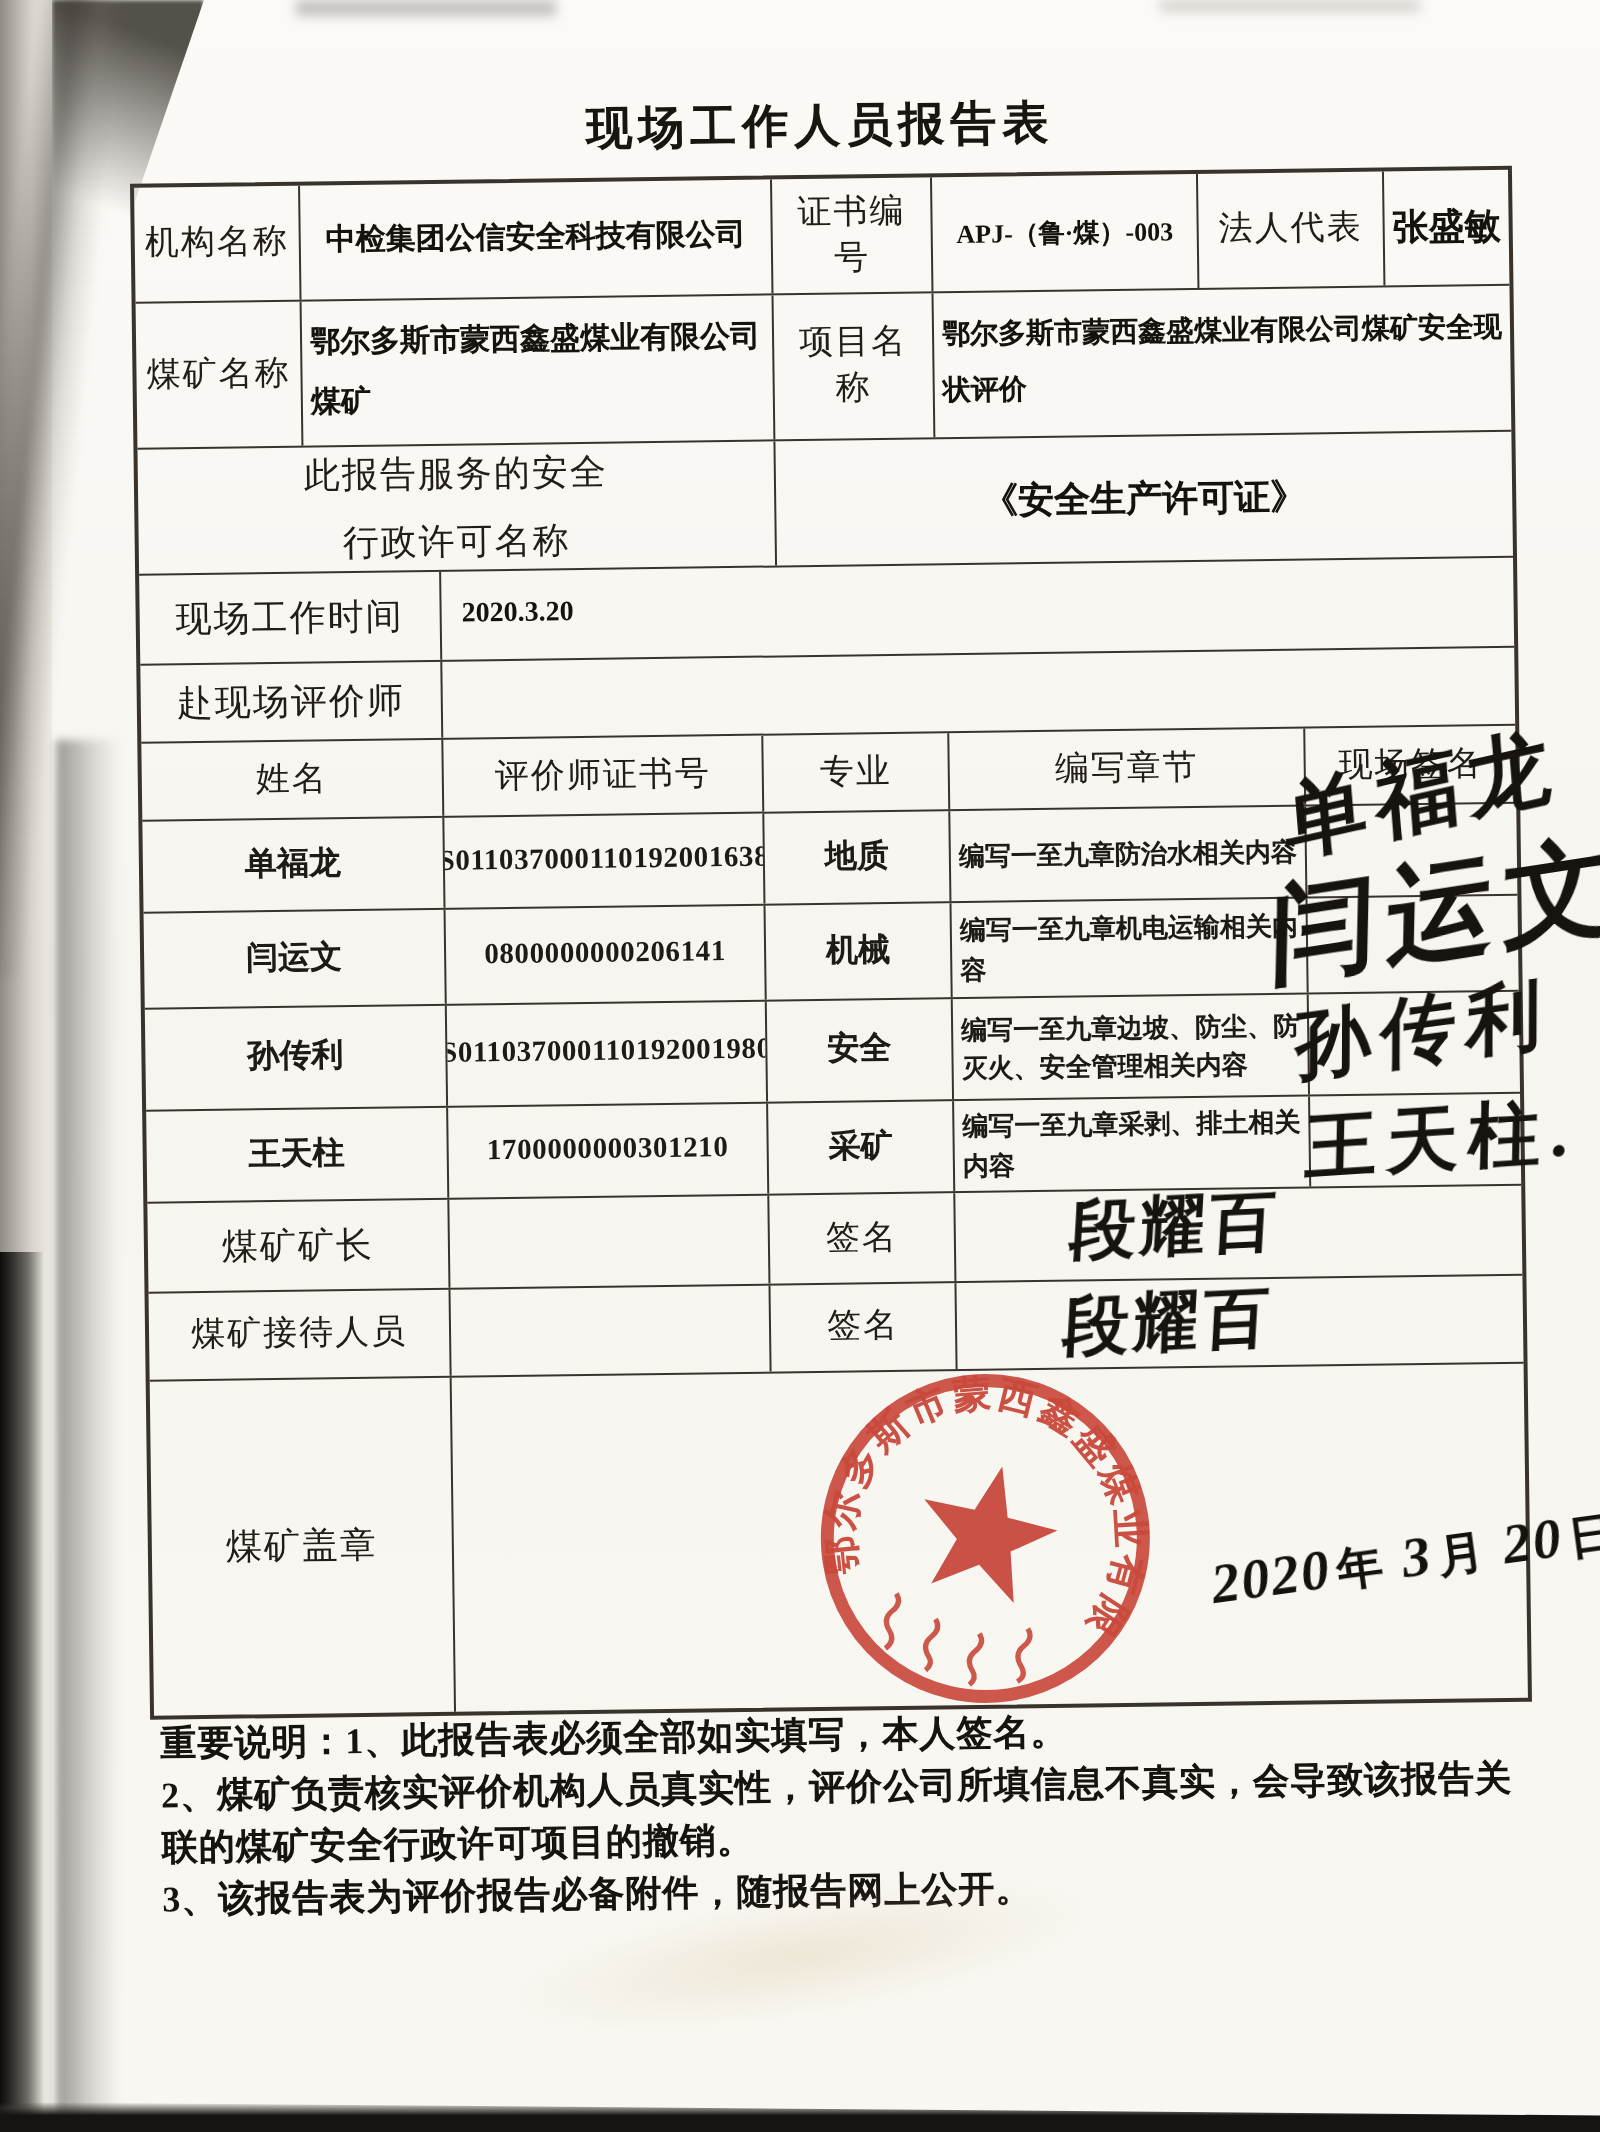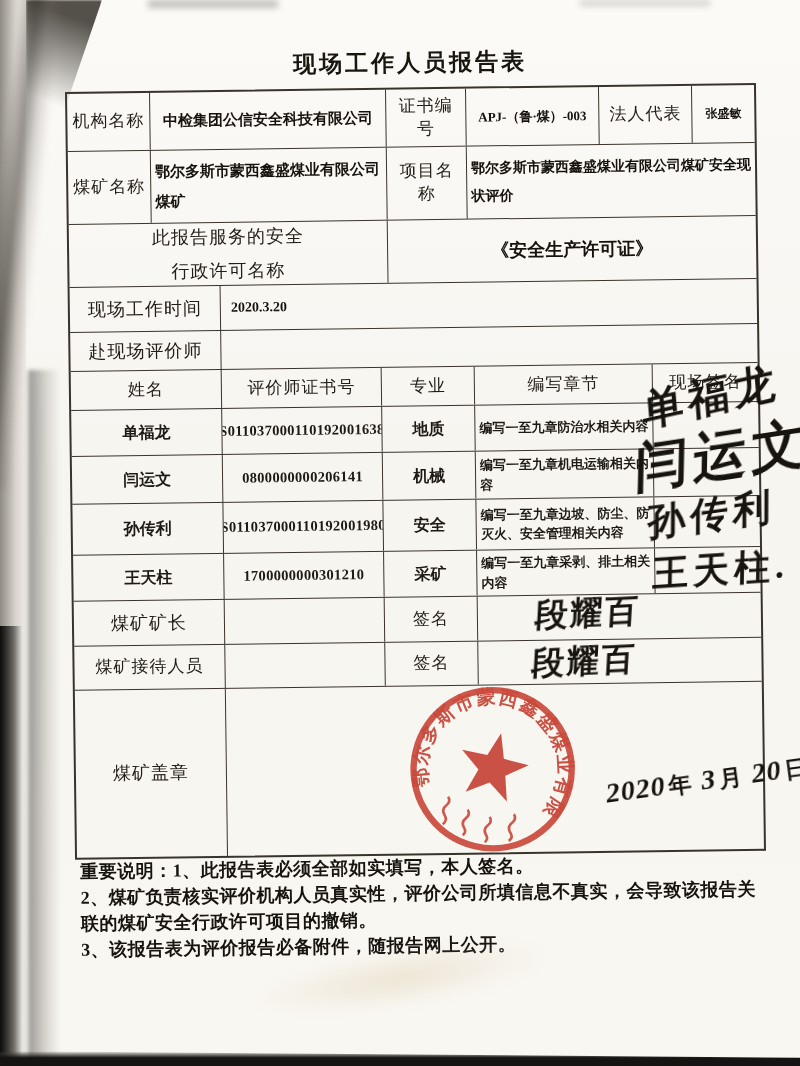--- a/index.html
+++ b/index.html
@@ -106,21 +106,21 @@
     <div class="title">现场工作人员报告表</div>
 
     <div class="tbl">
 
       <div class="tr hA">
         <div class="td wA1 lbl" style="font-size:17px;">机构名称</div>
         <div class="td wA2 val" style="font-size:15px;">中检集团公信安全科技有限公司</div>
         <div class="td wA3 lbl" style="font-size:17px;">证书编号</div>
         <div class="td wA4 val" style="font-size:13px;">APJ-（鲁·煤）-003</div>
         <div class="td wA5 lbl" style="font-size:17px;">法人代表</div>
-        <div class="td wA6 val" style="font-size:12px;">张盛敏</div>
+        <div class="td wA6 val" style="font-size:18px;">张盛敏</div>
       </div>
 
       <div class="tr hB">
         <div class="td wA1 lbl" style="font-size:17px;">煤矿名称</div>
         <div class="td wA2 val left" style="font-size:15px;line-height:2;">鄂尔多斯市蒙西鑫盛煤业有限公司煤矿</div>
         <div class="td wA3 lbl" style="font-size:17px;">项目名称</div>
         <div class="td wA6 val left" style="font-size:14px;line-height:2;">鄂尔多斯市蒙西鑫盛煤业有限公司煤矿安全现状评价</div>
       </div>
 
       <div class="tr hC">

